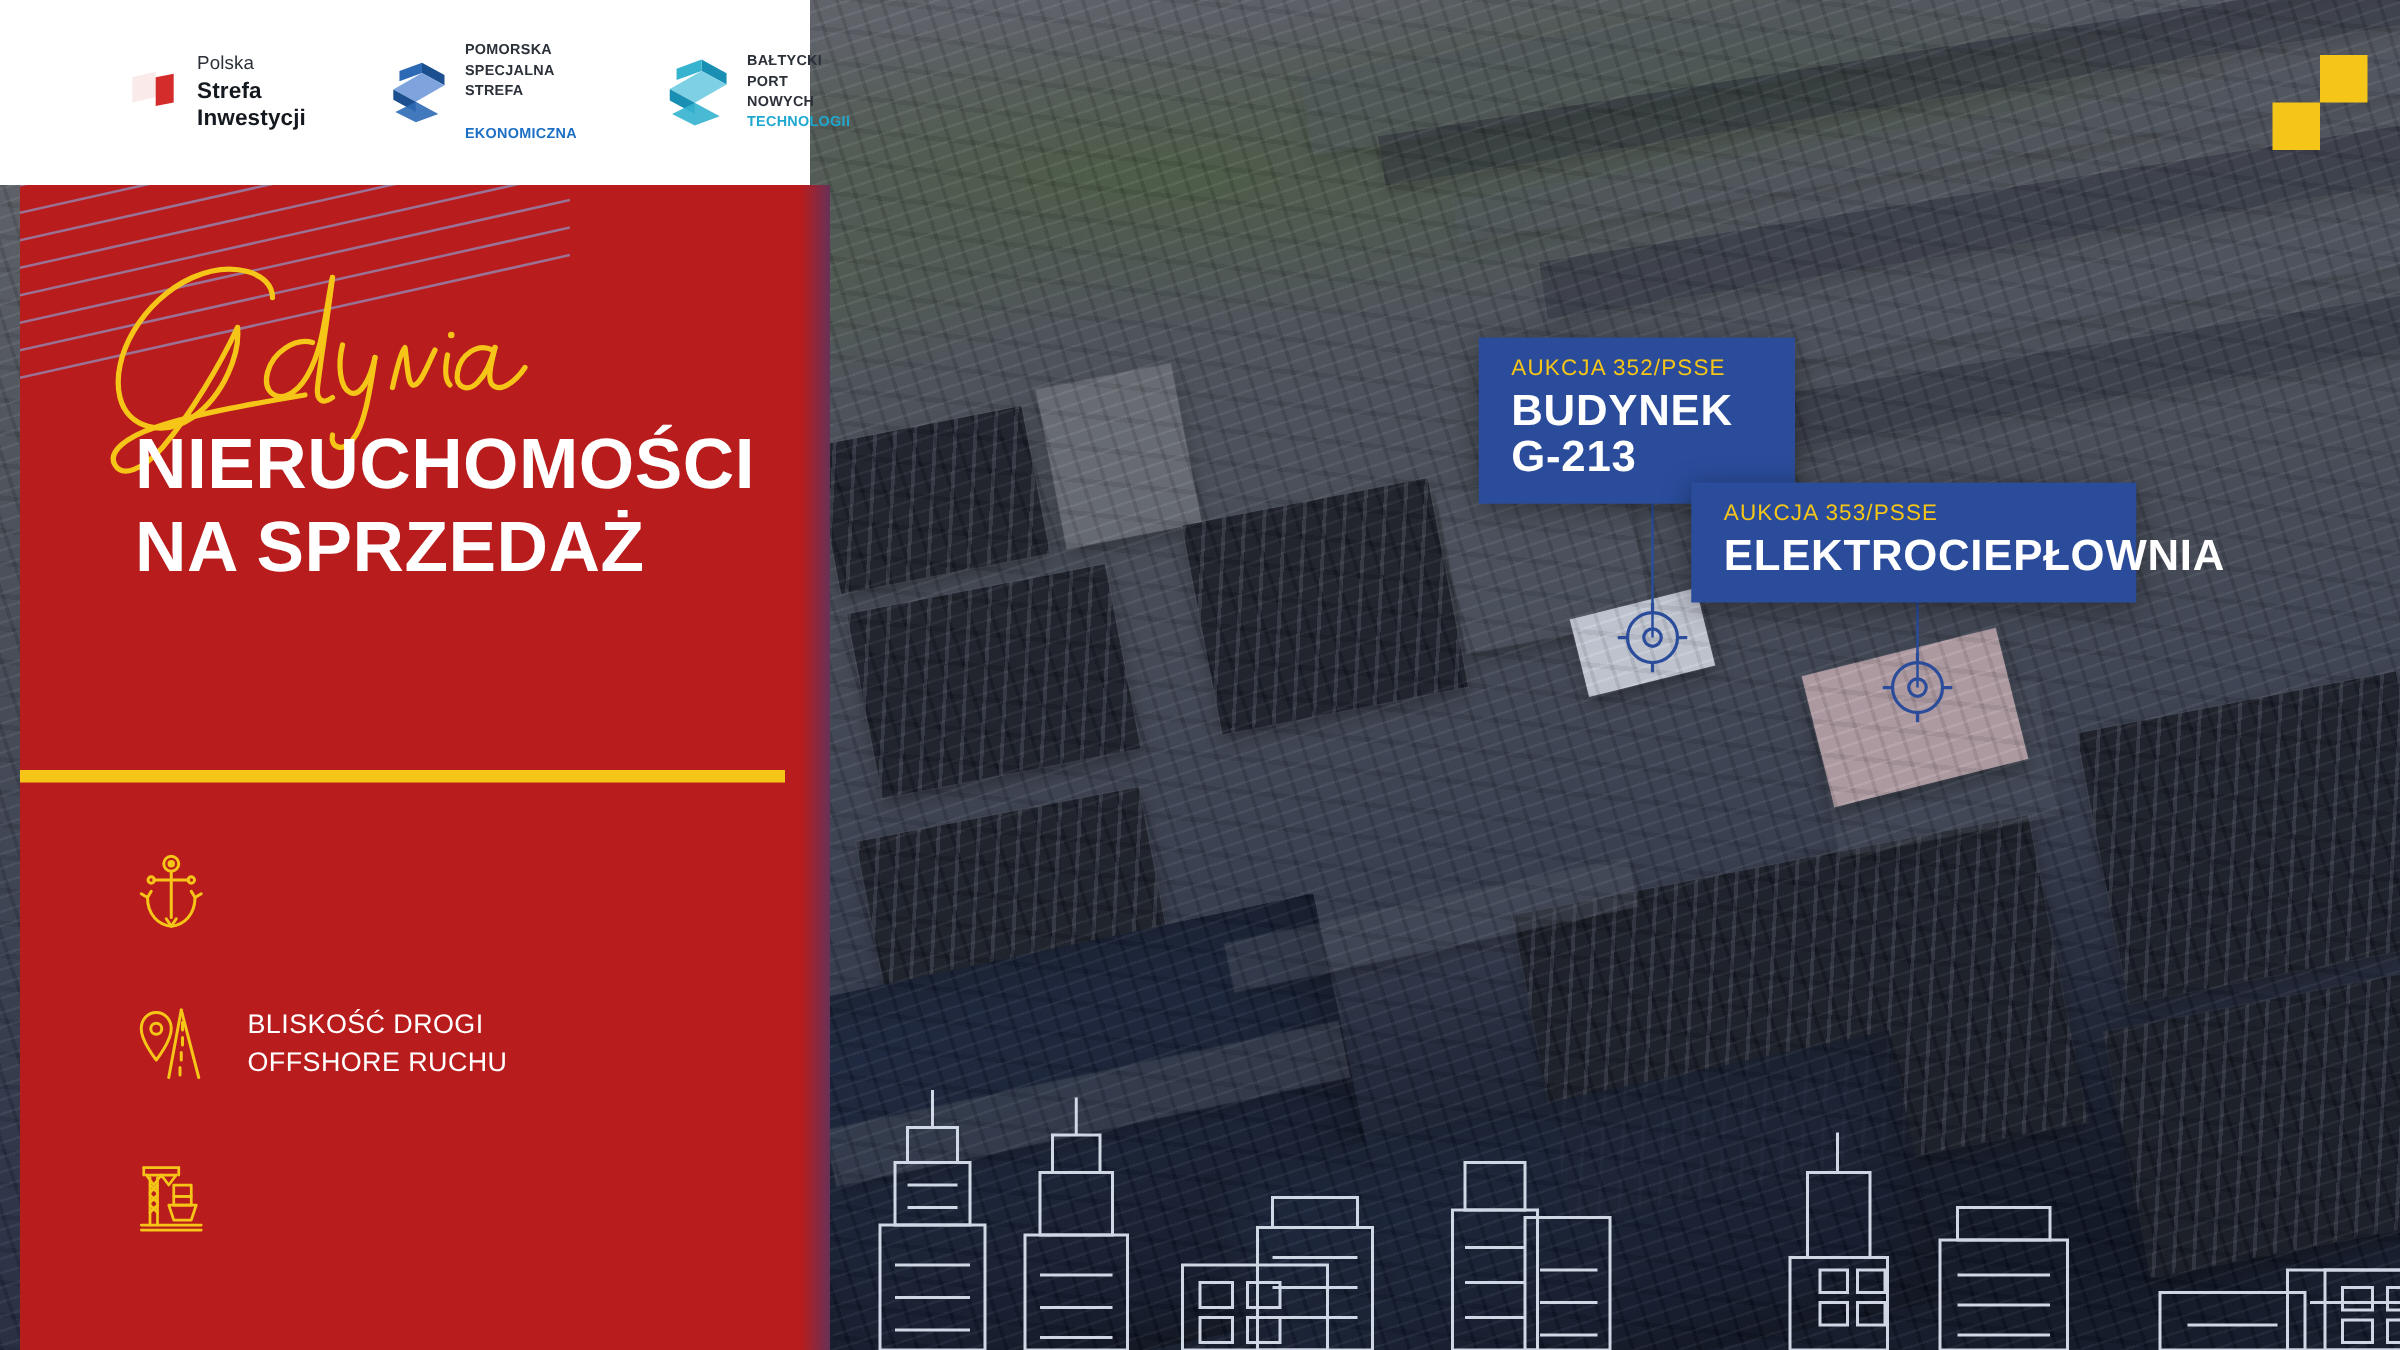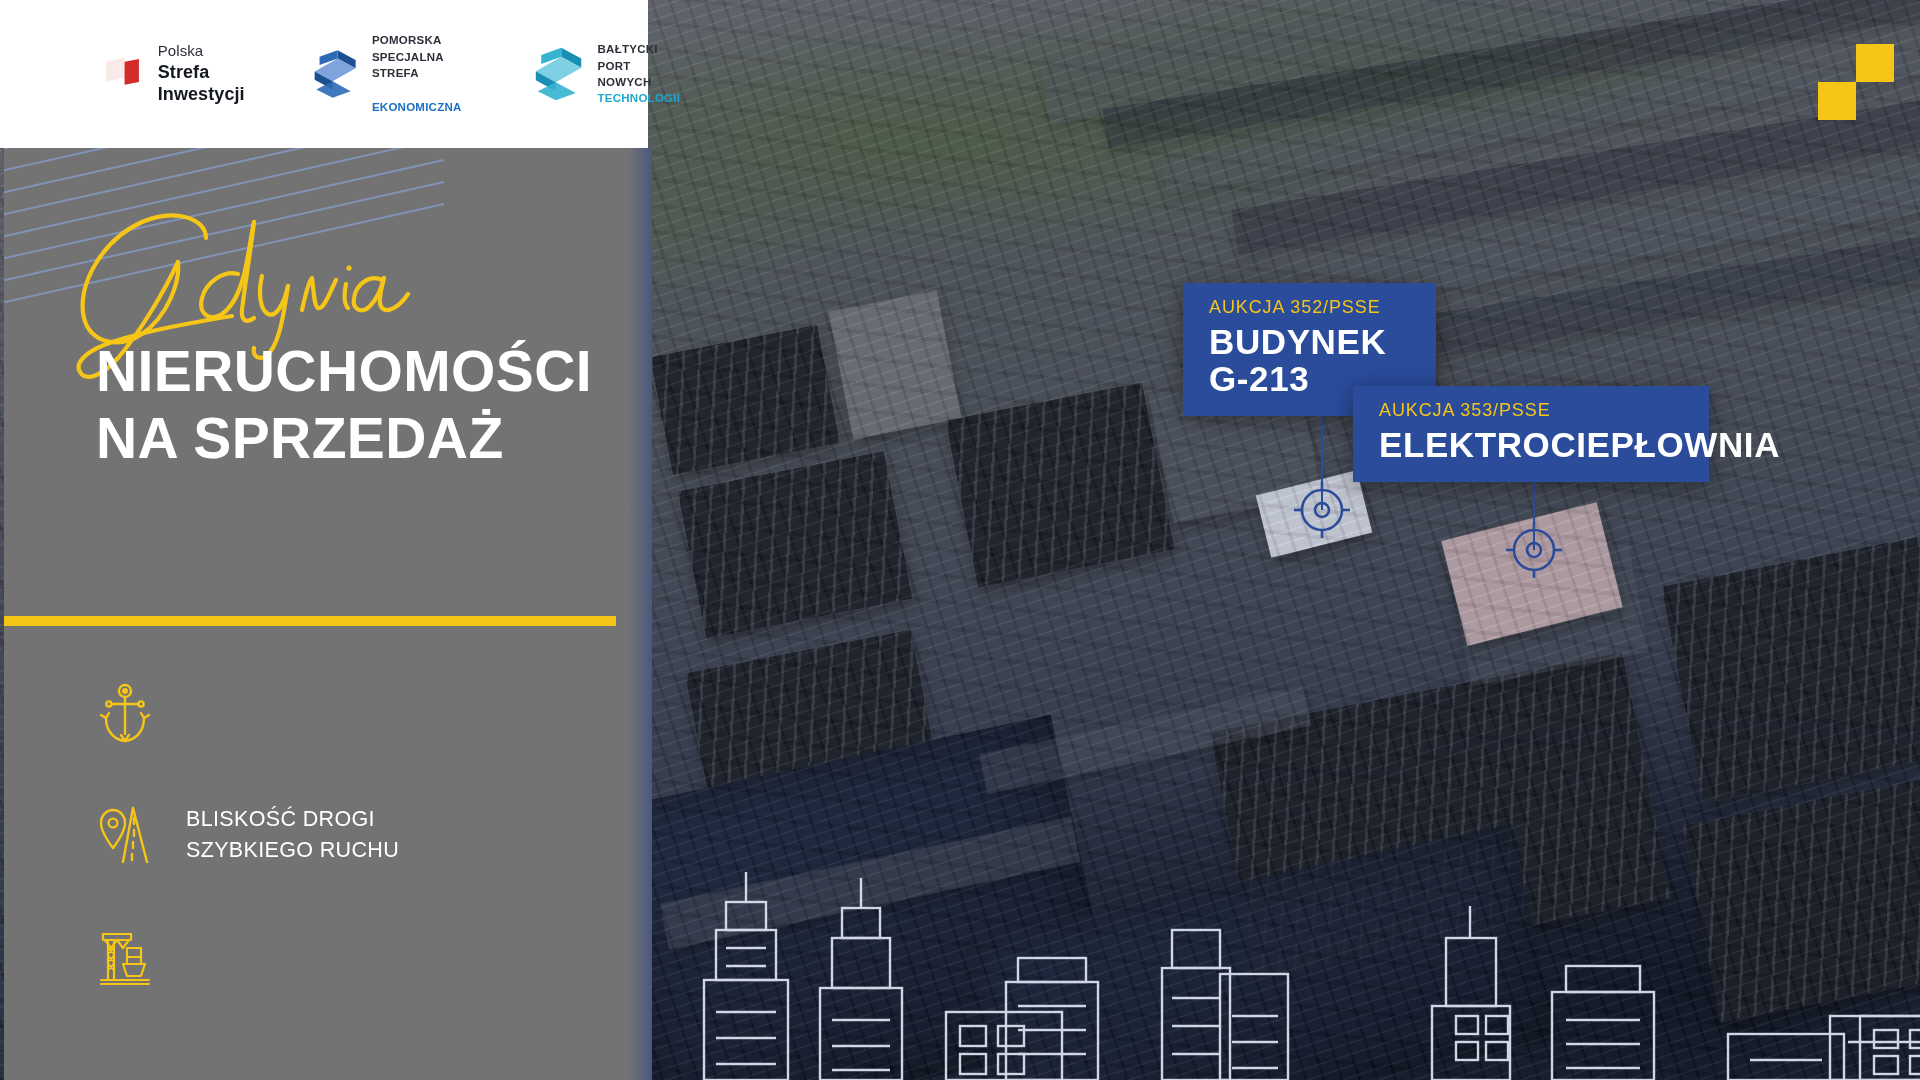--- a/index.html
+++ b/index.html
@@ -94,24 +94,24 @@
   .logo-txt { line-height: 1.24; }
   .logo-txt .l1 { font-size: 15px; color: #2b2f38; font-weight: 400; letter-spacing: .1px; }
   .logo-txt .l2 { font-size: 18px; color: #14181f; font-weight: 700; letter-spacing: .1px; }
   .logo-txt.small .ln { font-size: 11.5px; color: #2b3039; font-weight: 700; letter-spacing: .25px; line-height: 1.42; }
   .logo-txt.small .ln.accent-navy { color: #1c6fc4; margin-top: 18px; }
   .logo-txt.small .ln.accent-cyan { color: #1ea8cf; }
 
   
   .bluepanel {
     position: absolute;
-    left: 4px; top: 148px;
+    left: 16px; top: 148px;
     width: 648px;
     height: 932px;
-    background: #737373;
+    background: #b91c1c;
     overflow: hidden;
   }
   .bluepanel::after {
     
     content: "";
     position: absolute;
     right: 0; top: 0; bottom: 0;
     width: 52px;
     background: linear-gradient(90deg, rgba(42,76,155,0) 0%, rgba(42,76,155,.0) 55%, rgba(37,66,136,.55) 100%);
     pointer-events: none;
@@ -267,21 +267,21 @@
 
   <div class="leader" style="left:1321px;top:338px;height:172px;"></div>
   <svg class="target" style="left:1294px;top:482px;" viewBox="0 0 56 56">
     <circle cx="28" cy="28" r="20" fill="none" stroke="#2a4c9b" stroke-width="2.6"></circle>
     <circle cx="28" cy="28" r="7" fill="none" stroke="#2a4c9b" stroke-width="2.6"></circle>
     <line x1="28" y1="0" x2="28" y2="9" stroke="#2a4c9b" stroke-width="2.6"></line>
     <line x1="28" y1="47" x2="28" y2="56" stroke="#2a4c9b" stroke-width="2.6"></line>
     <line x1="0" y1="28" x2="9" y2="28" stroke="#2a4c9b" stroke-width="2.6"></line>
     <line x1="47" y1="28" x2="56" y2="28" stroke="#2a4c9b" stroke-width="2.6"></line>
   </svg>
-  <div class="callout" style="left:1183px;top:283px;width:253px;">
+  <div class="callout" style="left:1183px;top:270px;width:253px;">
     <div class="ctop">AUKCJA 352/PSSE</div>
     <div class="cmain">BUDYNEK G-213</div>
   </div>
 
   <div class="leader" style="left:1533px;top:452px;height:98px;"></div>
   <svg class="target" style="left:1506px;top:522px;" viewBox="0 0 56 56">
     <circle cx="28" cy="28" r="20" fill="none" stroke="#2a4c9b" stroke-width="2.6"></circle>
     <circle cx="28" cy="28" r="7" fill="none" stroke="#2a4c9b" stroke-width="2.6"></circle>
     <line x1="28" y1="0" x2="28" y2="9" stroke="#2a4c9b" stroke-width="2.6"></line>
     <line x1="28" y1="47" x2="28" y2="56" stroke="#2a4c9b" stroke-width="2.6"></line>
@@ -480,21 +480,21 @@
         <div class="ficon">
           <svg width="52" height="62" viewBox="0 0 52 62" fill="none" stroke="#f5c518" stroke-width="2.4" stroke-linecap="round" stroke-linejoin="round">
             <path d="M14 6 C7 6, 2 12, 2 19 C2 29, 14 44, 14 44 C14 44, 26 29, 26 19 C26 12, 21 6, 14 6 Z"></path>
             <circle cx="14" cy="19" r="4.4"></circle>
             <path d="M34 4 L24 58"></path>
             <path d="M34 4 L48 58"></path>
             <path d="M35 14 L35 20 M35 26 L35 32 M34 38 L34 44 M33 50 L33 56"></path>
           </svg>
         </div>
         <div class="ftext">BLISKOŚĆ DROGI
-SZYBKIEGO RUCHU</div>
+OFFSHORE RUCHU</div>
       </div>
 
       <div class="feature">
         <div class="ficon">
           <svg width="56" height="62" viewBox="0 0 56 62" fill="none" stroke="#f5c518" stroke-width="2.2" stroke-linecap="round" stroke-linejoin="round">
             <path d="M6 8 L34 8"></path>
             <path d="M6 8 L6 14 M34 8 L34 14"></path>
             <path d="M8 14 L32 14"></path>
             <path d="M8 14 L14 22 L20 14 L26 22 L32 14"></path>
             <path d="M11 16 L11 54 M17 16 L17 54"></path>

